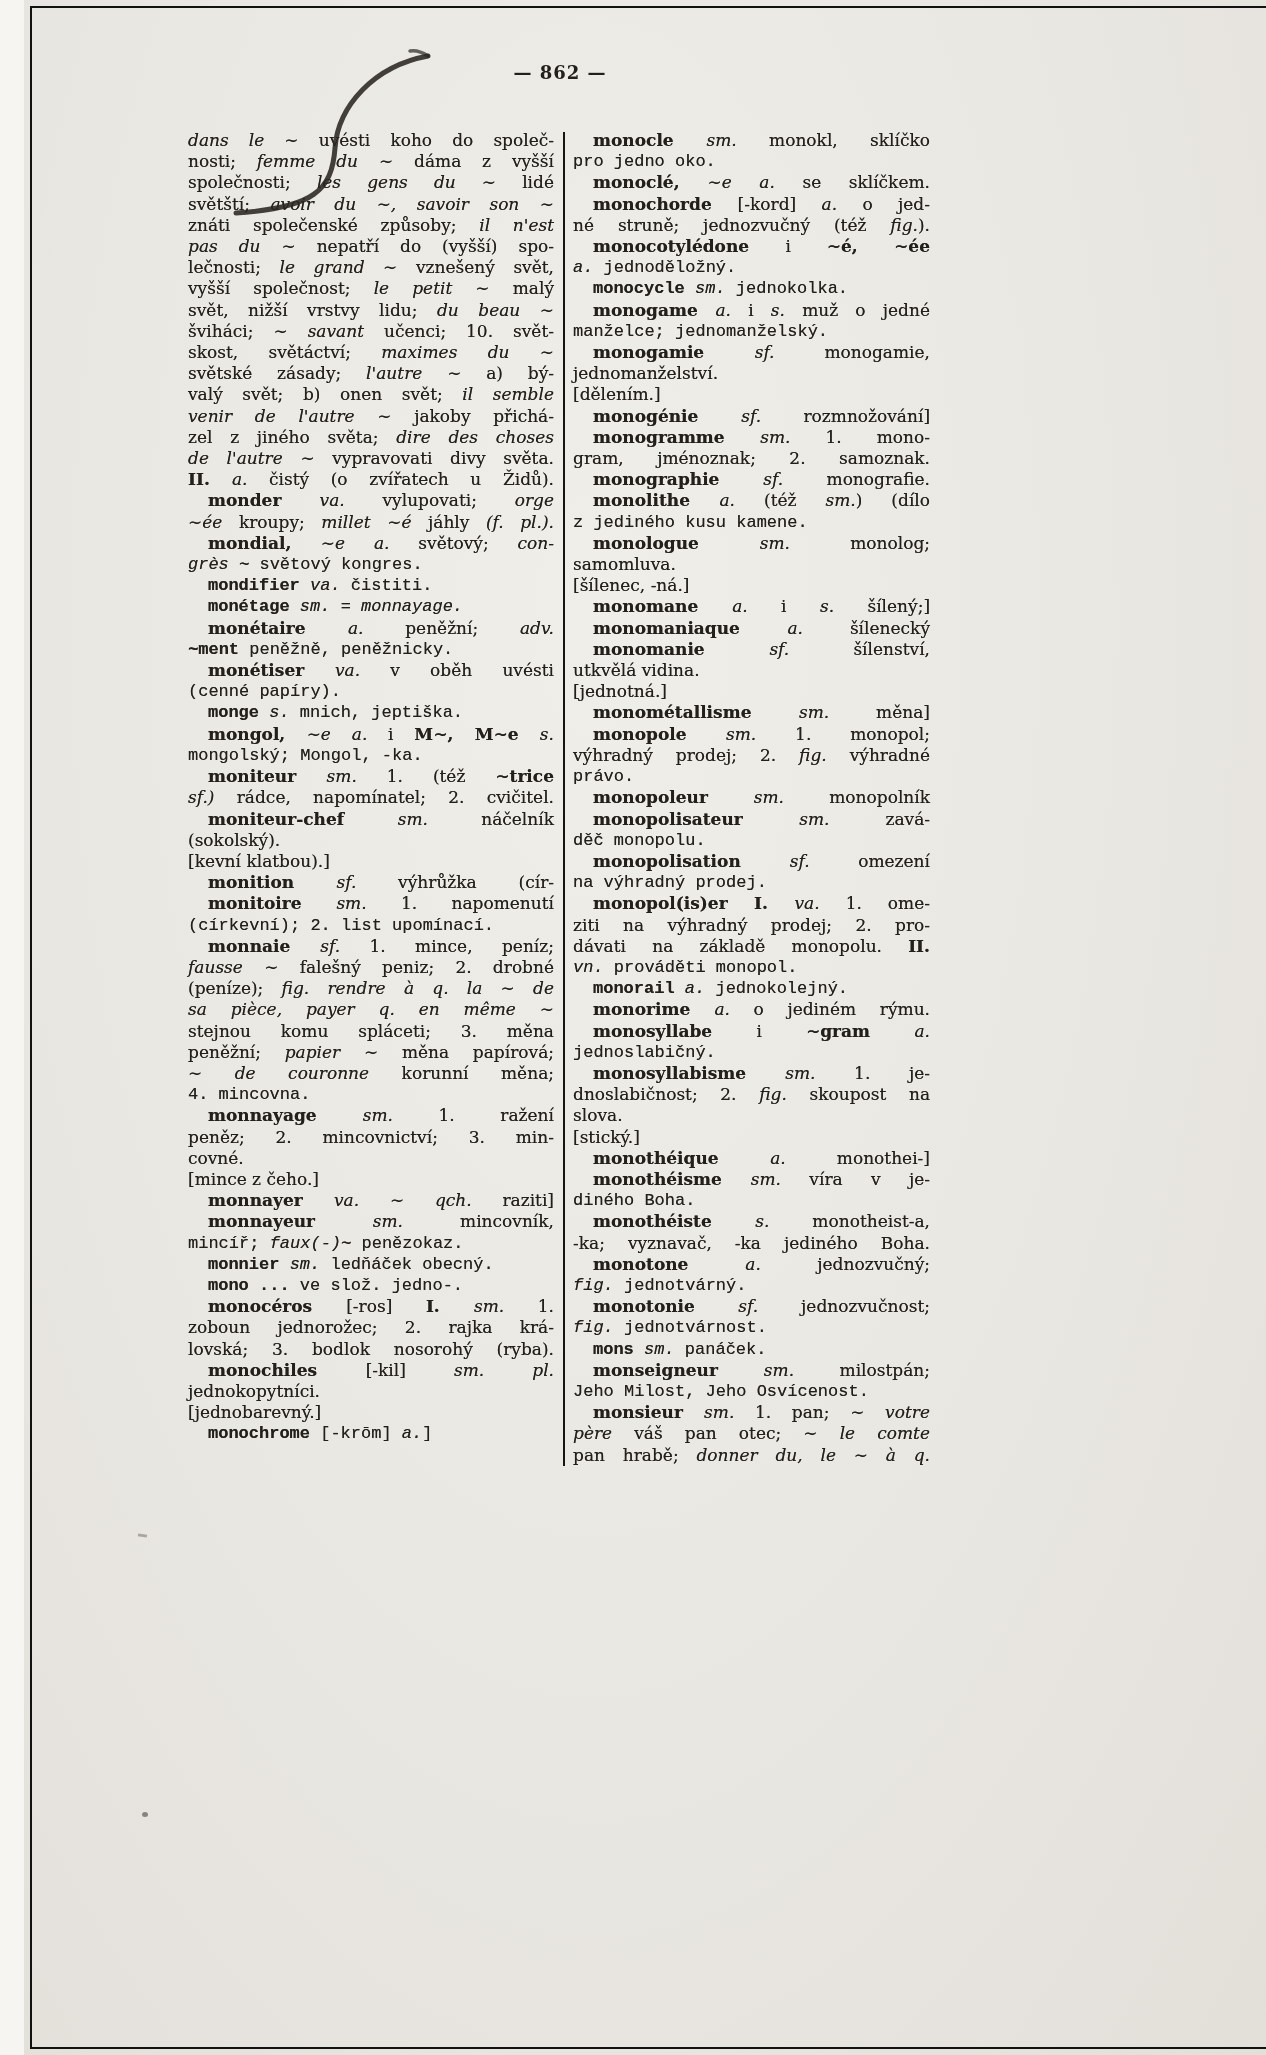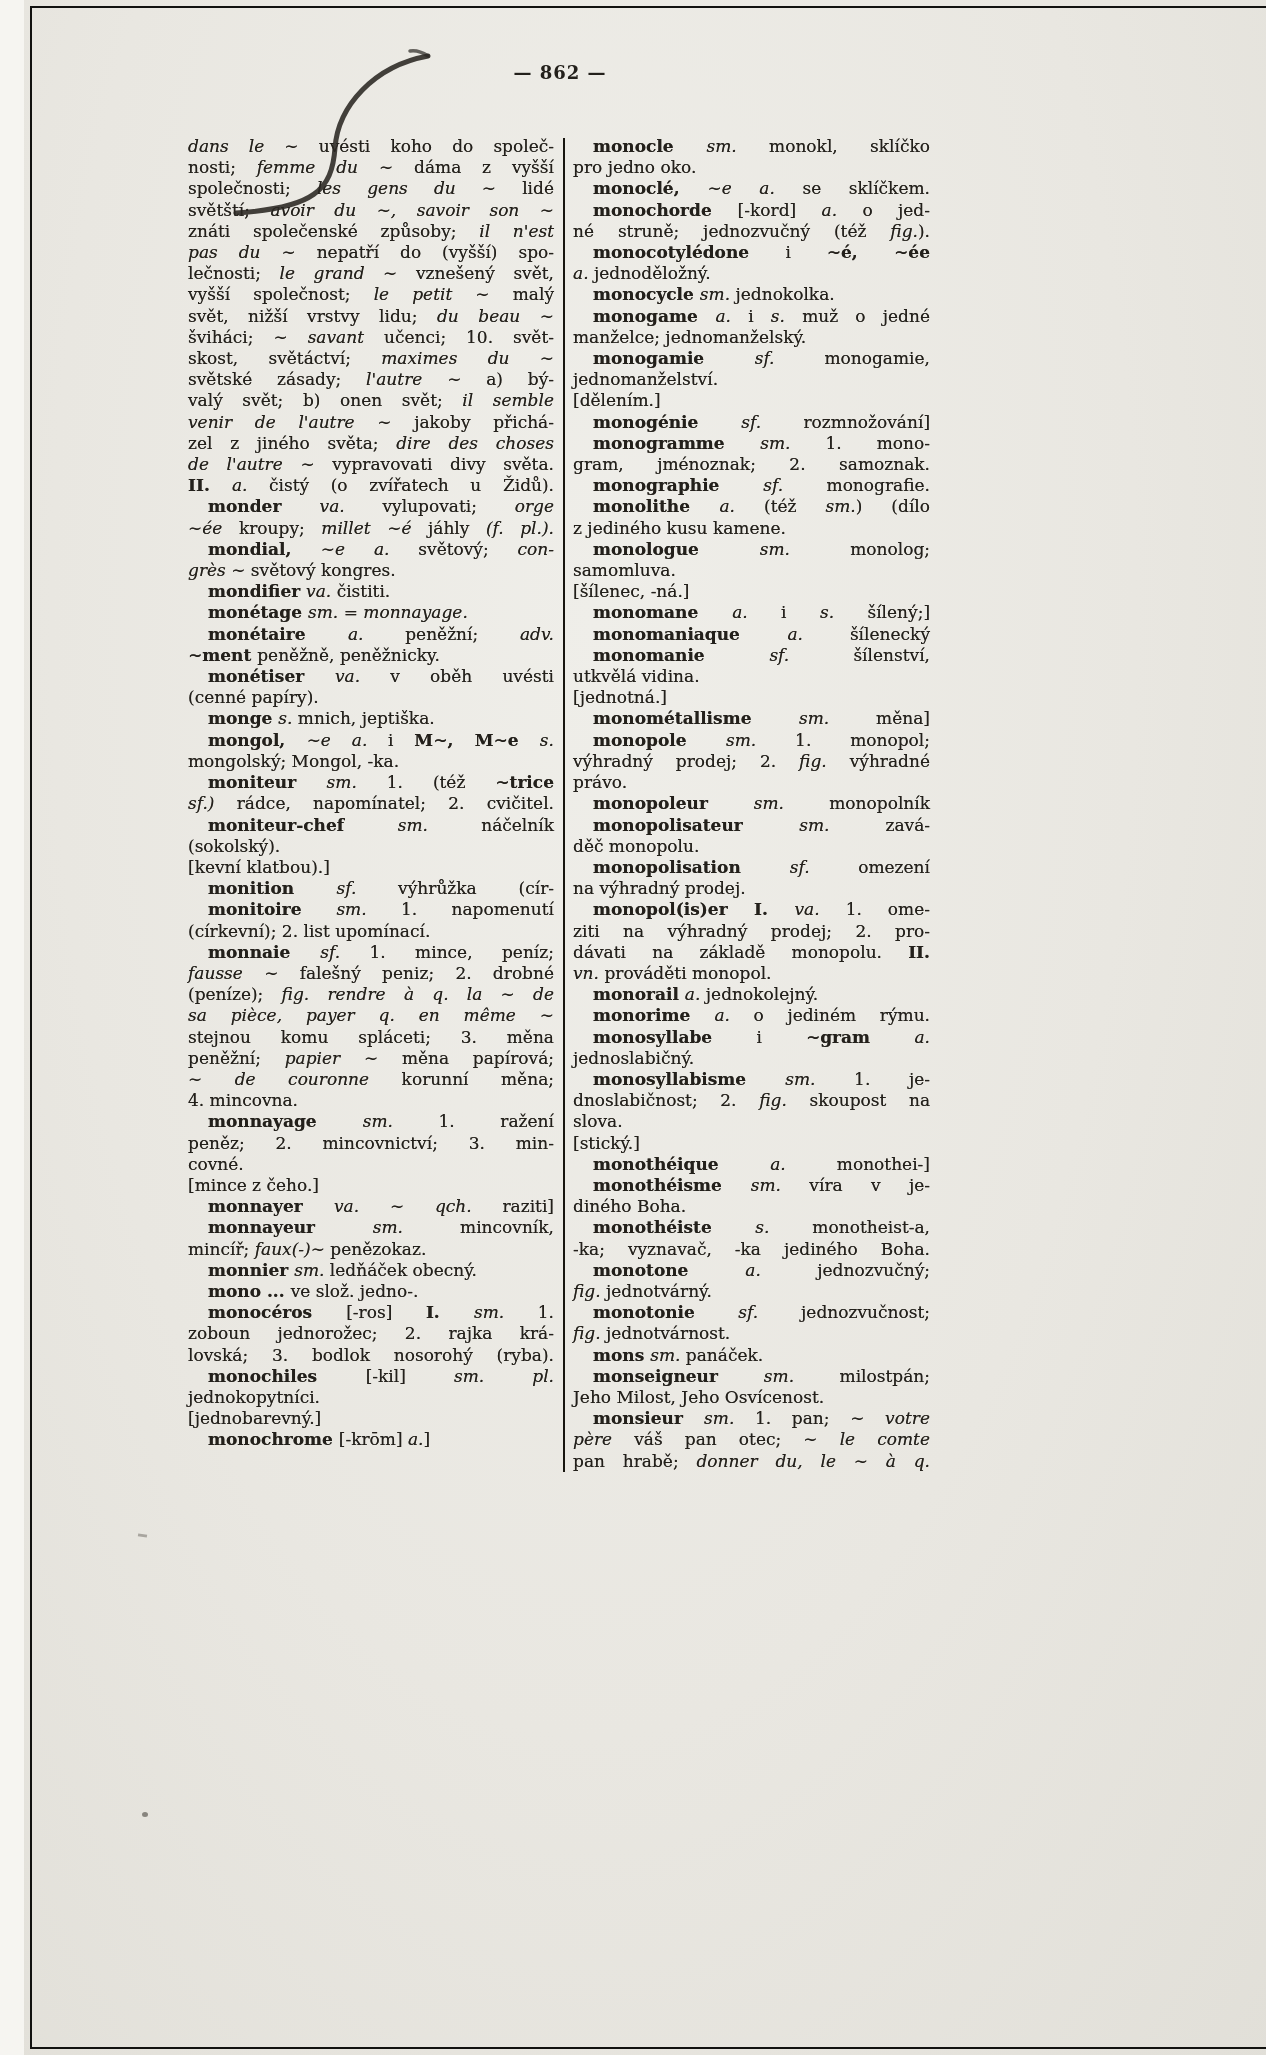--- a/index.html
+++ b/index.html
@@ -8,30 +8,30 @@
     background: radial-gradient(ellipse at 45% 30%, #efeee9 0%, #e9e7e1 55%, #e1dfd8 100%);
     font-family:"DejaVu Serif","Liberation Serif",serif;
     color:#23201b;
     margin-left:24px;
   }
   .frame { position:absolute; inset:6px; border:2px solid #121210; pointer-events:none; }
   .page-number {
     position:absolute; top:62px; left:164px; width:744px;
     text-align:center; font-size:18px; letter-spacing:1px; font-weight:bold;
   }
-  .content { position:absolute; top:136px; left:164px; width:748px; display:flex; }
+  .content { position:absolute; top:130px; left:164px; width:748px; display:flex; }
   .col { width:366px; }
   .col.right-col { width:357px; }
   .divider { width:2px; background:#17150f; margin:2px 8px 0 9px; align-self:stretch; }
   .line {
     font-size:17px; line-height:21.2px;
     text-align:justify; text-align-last:justify;
     text-shadow:0 0 0.3px rgba(35,32,26,0.65);
   }
-  .line.end { text-align:left; text-align-last:left; }
+  .line.end { text-align:left; text-align-last:left;font-family:Liberation Mono, monospace; }
   .line.ind { text-indent:20px;text-align:center; }
   .line.split { display:flex; justify-content:space-between; text-align:left; text-align-last:auto; text-indent:0;flex-direction:column; }
   .sg-b { font-weight:bold; }
   .sg-i { font-style:italic; }
   .sg-bi { font-weight:bold; }
   .pen-svg { position:absolute; inset:0; width:100%; height:100%; pointer-events:none; }
   .speck-dot {
     position:absolute; left:118px; top:1812px; width:6px; height:5px;
     border-radius:50%; background:#3a362f; opacity:0.55;
   }

